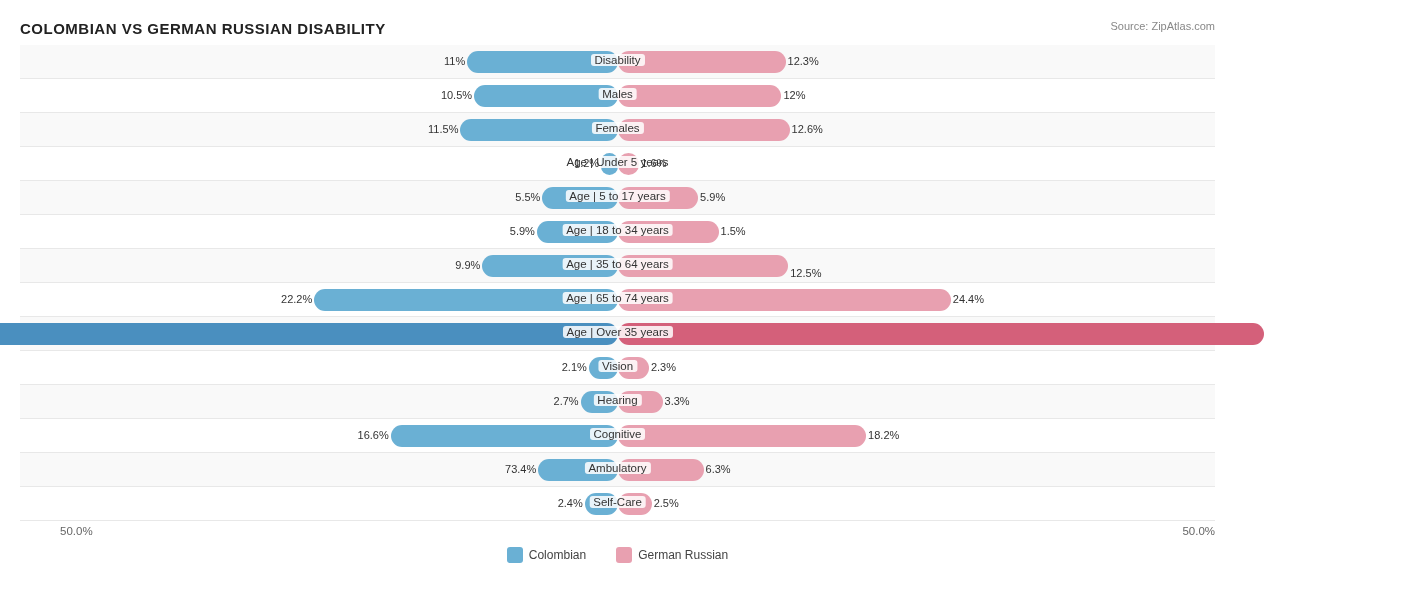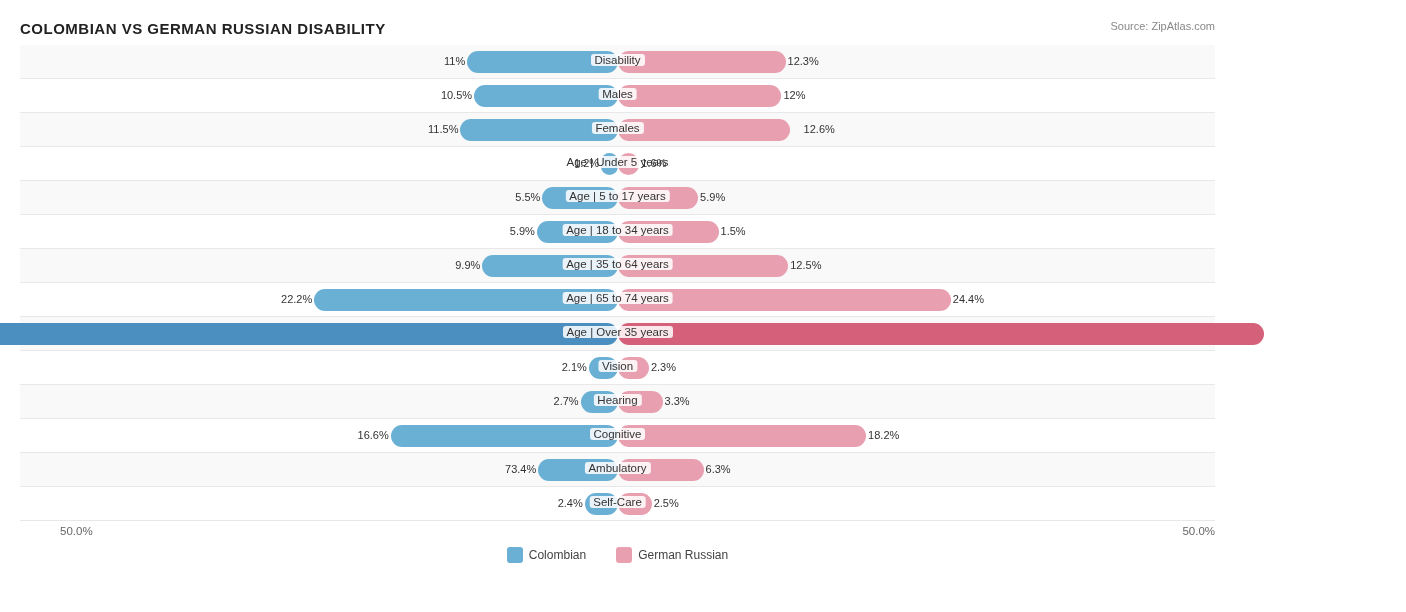--- a/index.html
+++ b/index.html
@@ -158,21 +158,21 @@
         <div class="bar-inner bar-right" style="width: 163.92px;"></div>
         <div class="bar-label">Males</div>
         <div class="val-left" style="right: calc(50% + 145.43px); position: absolute;">10.5%</div>
         <div class="val-right" style="left: calc(50% + 165.92px); position: absolute;">12%</div>
       </div>
       <div class="bar-row" style="position: relative;">
         <div class="bar-inner bar-left" style="width: 157.09px;"></div>
         <div class="bar-inner bar-right" style="width: 172.116px;"></div>
         <div class="bar-label">Females</div>
         <div class="val-left" style="right: calc(50% + 159.09px); position: absolute;">11.5%</div>
-        <div class="val-right" style="left: calc(50% + 174.116px); position: absolute; margin-left: 12px;">12.6%</div>
+        <div class="val-right" style="left: calc(50% + 174.116px); position: absolute;">12.6%</div>
       </div>
       <div class="bar-row" style="position: relative;">
         <div class="bar-inner bar-left" style="width: 16.392px;"></div>
         <div class="bar-inner bar-right" style="width: 21.856px;"></div>
         <div class="bar-label">Age | Under 5 years</div>
         <div class="val-left" style="right: calc(50% + 18.392px); position: absolute;">1.2%</div>
         <div class="val-right" style="left: calc(50% + 23.856px); position: absolute;">1.6%</div>
       </div>
       <div class="bar-row" style="position: relative;">
         <div class="bar-inner bar-left" style="width: 75.13px;"></div>
@@ -186,21 +186,21 @@
         <div class="bar-inner bar-right" style="width: 101.084px;"></div>
         <div class="bar-label">Age | 18 to 34 years</div>
         <div class="val-left" style="right: calc(50% + 82.594px); position: absolute;">5.9%</div>
         <div class="val-right" style="left: calc(50% + 103.084px); position: absolute;">1.5%</div>
       </div>
       <div class="bar-row" style="position: relative;">
         <div class="bar-inner bar-left" style="width: 135.234px;"></div>
         <div class="bar-inner bar-right" style="width: 170.75px;"></div>
         <div class="bar-label">Age | 35 to 64 years</div>
         <div class="val-left" style="right: calc(50% + 137.234px); position: absolute;">9.9%</div>
-        <div class="val-right" style="left: calc(50% + 172.75px); position: absolute;">12.5%</div>
+        <div class="val-right" style="left: calc(50% + 172.75px); position: absolute; margin-top: 8px;">12.5%</div>
       </div>
       <div class="bar-row" style="position: relative;">
         <div class="bar-inner bar-left" style="width: 303.252px;"></div>
         <div class="bar-inner bar-right" style="width: 333.304px;"></div>
         <div class="bar-label">Age | 65 to 74 years</div>
         <div class="val-left" style="right: calc(50% + 305.252px); position: absolute;">22.2%</div>
         <div class="val-right" style="left: calc(50% + 335.304px); position: absolute;">24.4%</div>
       </div>
       <div class="bar-row bar-row-highlight" style="position: relative;">
         <div class="bar-inner bar-left" style="width: 637.922px;"></div>

